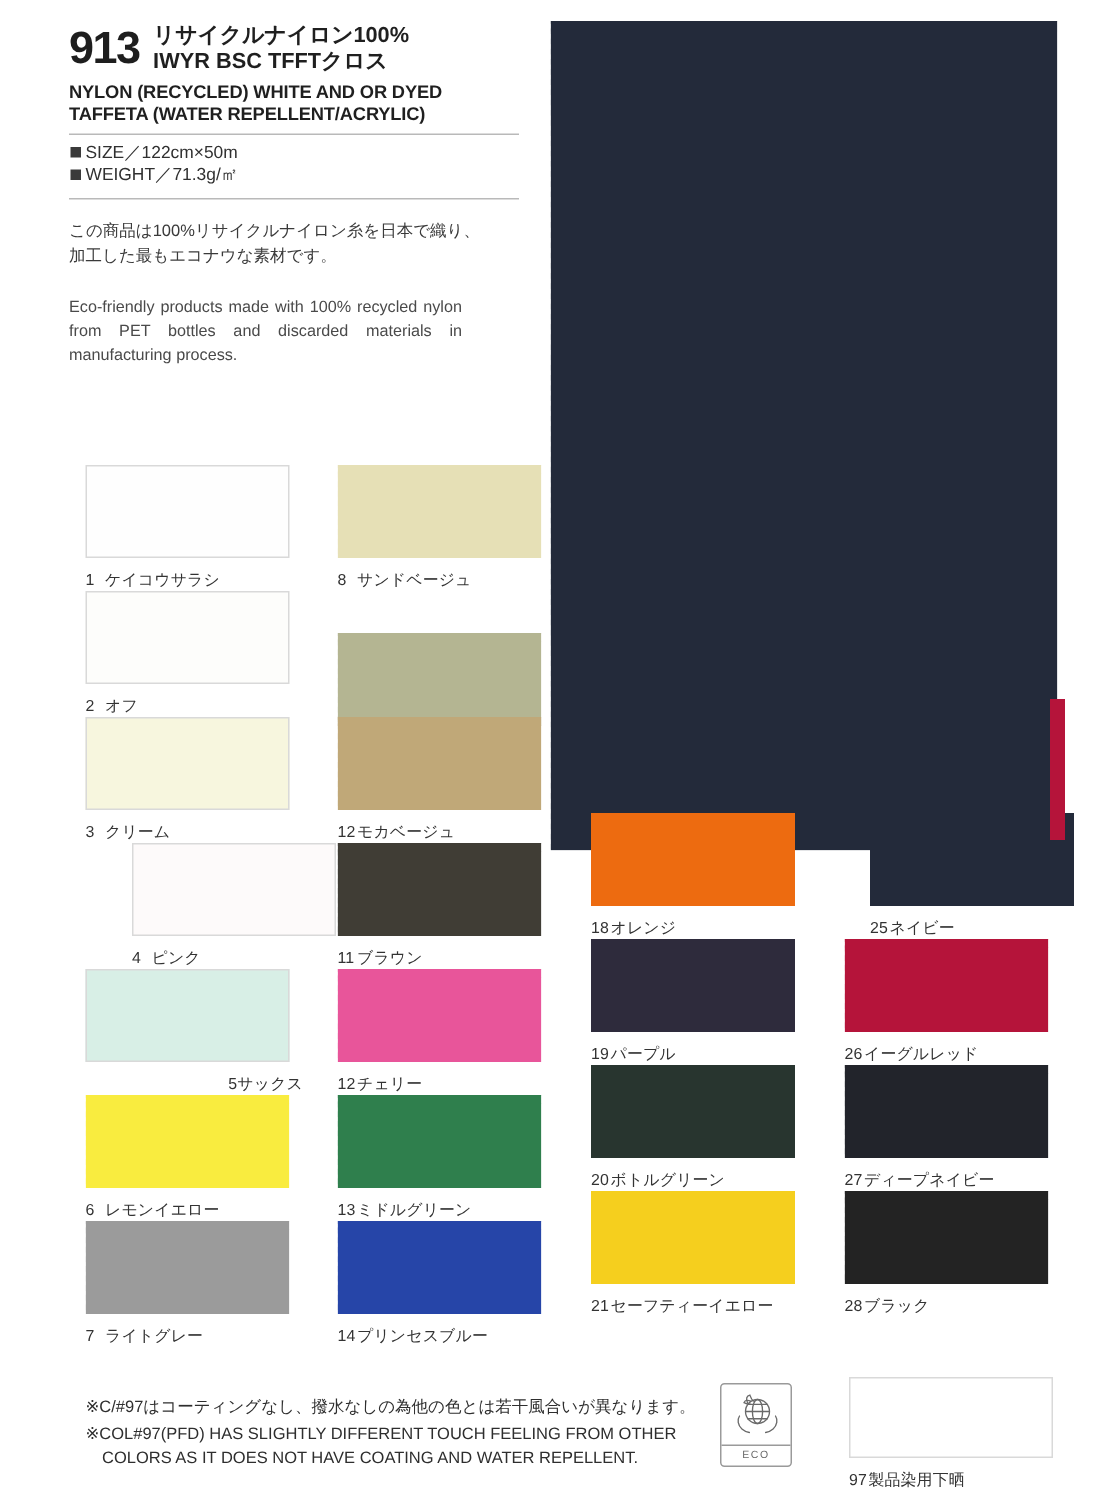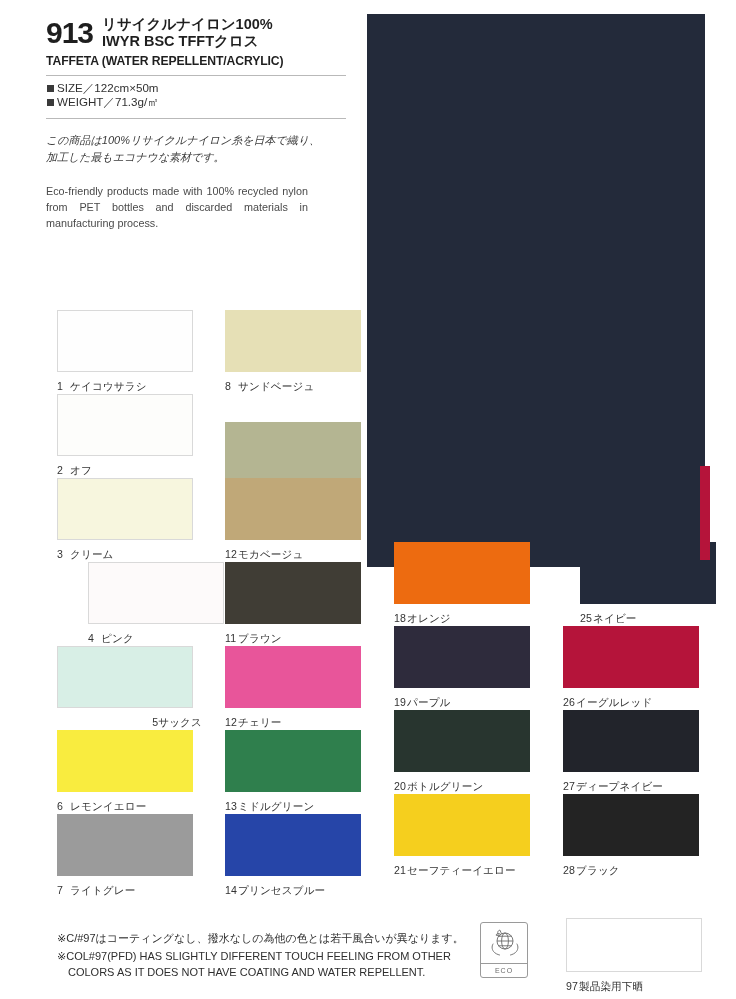--- a/index.html
+++ b/index.html
@@ -26,21 +26,21 @@
   .title-en div{
     font-size:12.2px;font-weight:bold;line-height:14.5px;color:#1f1f1f;
     letter-spacing:-0.1px;
   }
   .rule{height:1px;background:#b9b9b9;width:300px;}
   .rule.top{margin-top:6px;}
   .rule.bottom{margin-top:5px;}
   .specs{padding:5px 0 3px 1px;}
   .spec{font-size:11.6px;line-height:14.5px;color:#303030;display:flex;align-items:baseline;}
   .sq{display:inline-block;width:7px;height:7px;background:#3a3a3a;margin-right:3px;}
-  .desc-jp{margin-top:13px;font-size:11px;line-height:17px;color:#3a3a3a;width:276px;font-style:italic;}
+  .desc-jp{margin-top:13px;font-size:11px;line-height:17px;color:#3a3a3a;width:276px;}
   .desc-en{margin-top:17px;font-size:10.8px;line-height:16px;color:#4a4a4a;width:262px;text-align:justify;}
 
   
   .bigpanel{
     position:absolute;left:367px;top:14px;width:338px;height:553px;
     background:#232a3a;
     -webkit-mask-image:
       radial-gradient(circle 3.4px at 3.4px 50%, transparent 98%, #000 100%),
       radial-gradient(circle 3.4px at 50% 3.4px, transparent 98%, #000 100%),
       linear-gradient(#000,#000);
@@ -107,20 +107,21 @@
 
   <div class="header">
     <div class="title-row">
       <div class="code">913</div>
       <div class="title-jp">
         <span>リサイクルナイロン100%</span>
         <span>IWYR  BSC  TFFTクロス</span>
       </div>
     </div>
     <div class="title-en">
+      <div>NYLON (RECYCLED) WHITE AND OR DYED</div>
       <div>TAFFETA (WATER REPELLENT/ACRYLIC)</div>
     </div>
     <div class="rule top"></div>
     <div class="specs">
       <div class="spec">
           <span class="sq"></span>
           <span>SIZE／122cm×50m</span>
         </div>
       <div class="spec">
           <span class="sq"></span>

